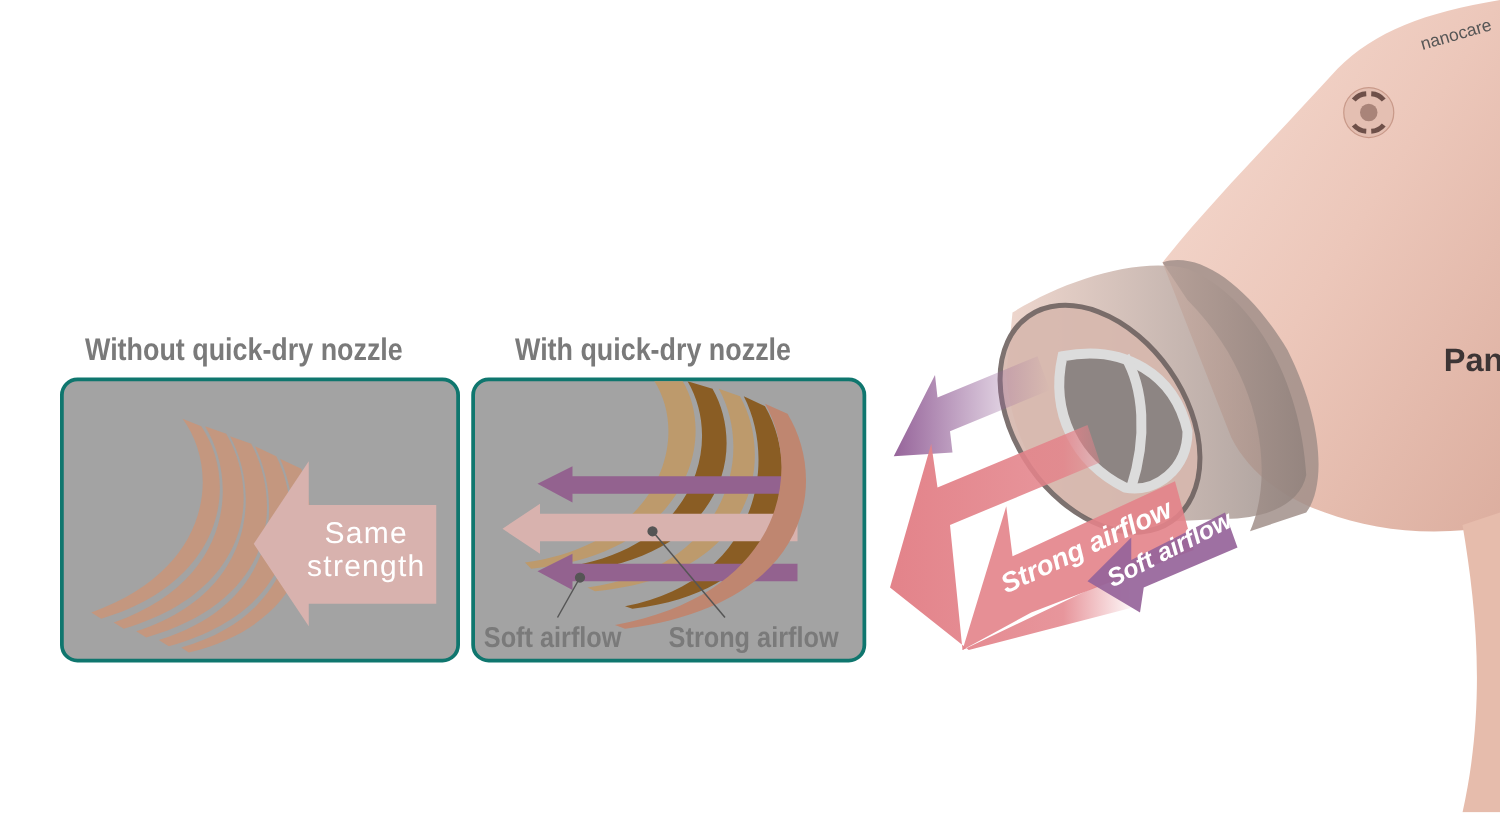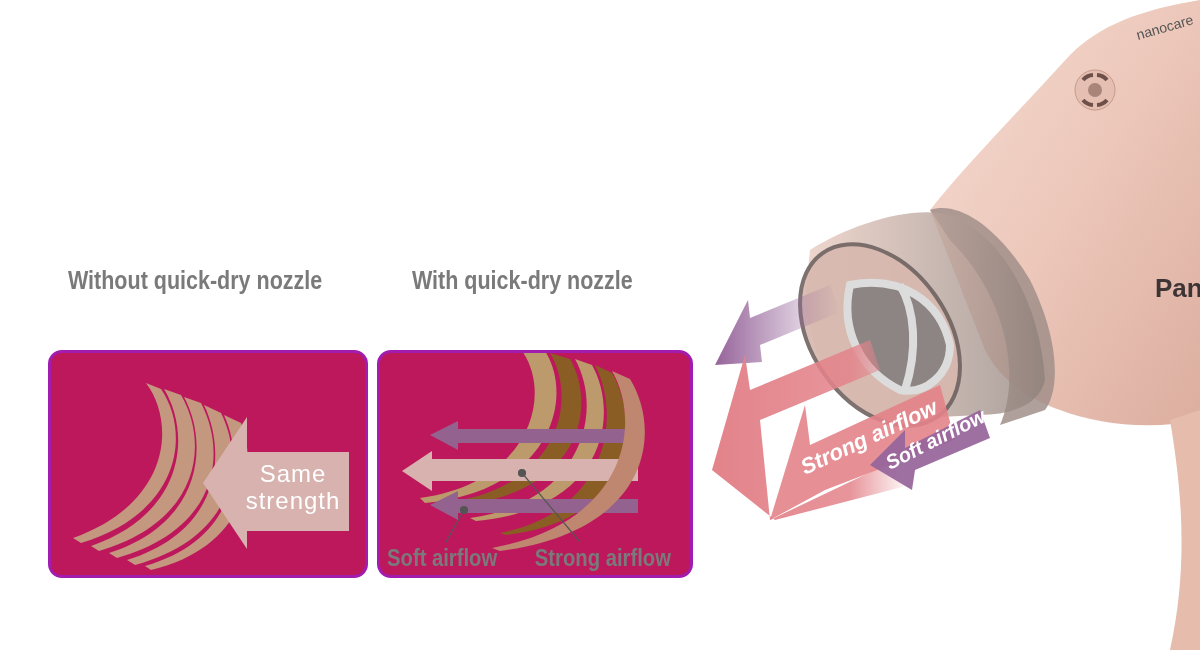--- a/index.html
+++ b/index.html
@@ -1,19 +1,19 @@
 <!DOCTYPE html>
 <html><head>
 <meta charset="utf-8">
 <style>
   html,body{margin:0;padding:0;background:#ffffff;}
   body{width:1200px;height:650px;overflow:hidden;position:relative;font-family:"Liberation Sans","DejaVu Sans",sans-serif;}
   .stage{position:absolute;left:0;top:0;width:1200px;height:650px;}
   .panel-title{position:absolute;font-family:"Liberation Sans",sans-serif;font-weight:bold;font-size:25px;color:#7a7a7a;letter-spacing:0px;transform:scaleX(0.86);transform-origin:left top;white-space:nowrap;}
-  .panel{position:absolute;border:3px solid #a21caf;border-radius:14px;background:#be185d;box-sizing:border-box;margin-top:48px;}
+  .panel{position:absolute;border:3px solid #0f766e;border-radius:14px;background:#a3a3a3;box-sizing:border-box;}
   svg text{font-family:"Liberation Sans","DejaVu Sans",sans-serif;}
 </style>
 </head>
 <body>
 
 <div class="stage">
 
   <div class="panel-title" style="left:68px;top:266px;">Without quick-dry nozzle</div>
   <div class="panel" style="left:48px;top:302px;width:320px;height:228px;">
     <svg width="314" height="222" viewBox="0 0 314 222">

